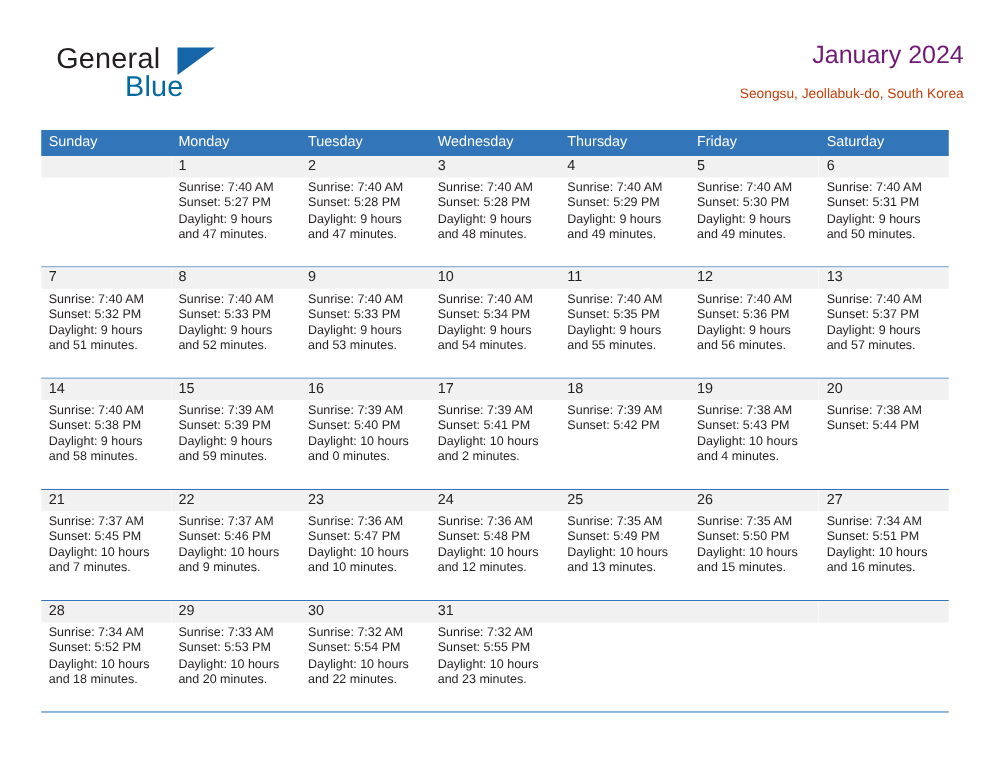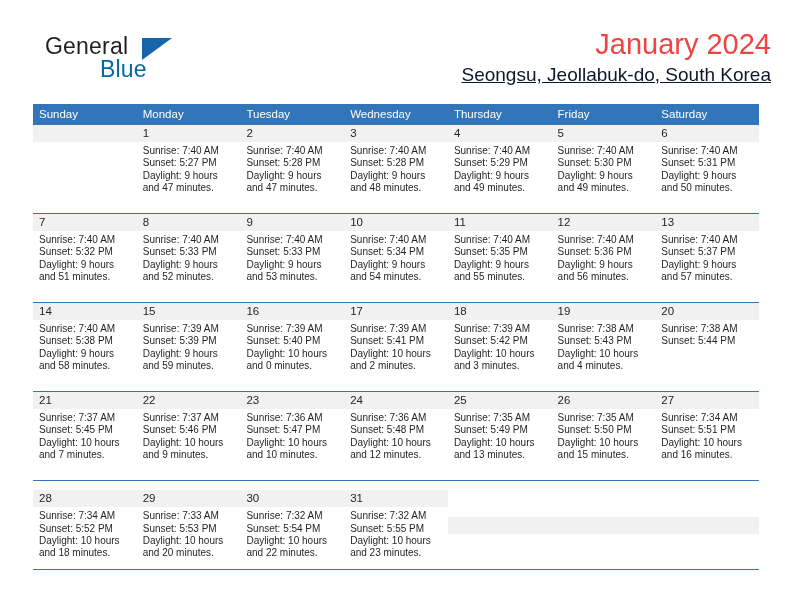--- a/index.html
+++ b/index.html
@@ -69,32 +69,31 @@
     border-bottom: 22px solid transparent;
   }
 
   .title-block {
     position: absolute;
     right: 33px;
     top: 28px;
     text-align: right;
   }
   .cal-title {
-    font-size: 29px;
-    color: #ef4444;
+    font-size: 20px;
+    color: #701a75;
     line-height: 32px;
     white-space: nowrap;
   }
   .cal-subtitle {
     margin-top: 6px;
-    font-size: 19px;
-    color: #0f172a;
+    font-size: 11px;
+    color: #c2410c;
     line-height: 18px;
     white-space: nowrap;
-    text-decoration: underline;
   }
 
   
   .calendar {
     position: absolute;
     left: 33px;
     top: 104px;
     width: 726px;
   }
 
@@ -115,21 +114,20 @@
   }
 
   .week {
     display: flex;
     border-bottom: 1.3px solid #3275b8;
     height: 89px;
     box-sizing: border-box;
   }
   .week:last-child {
     border-bottom: 1.3px solid #3275b8;
-    align-items: center;
   }
 
   .day {
     flex: 1 1 0;
     box-sizing: border-box;
     position: relative;
     background: #ffffff;
     overflow: hidden;
   }
 
@@ -332,21 +330,20 @@
               <div>Sunrise: 7:39 AM</div>
               <div>Sunset: 5:41 PM</div>
               <div class="daylight">Daylight: 10 hours and 2 minutes.</div>
             </div>
           </div>
           <div class="day">
             <div class="day-num">18</div>
             <div class="day-info">
               <div>Sunrise: 7:39 AM</div>
               <div>Sunset: 5:42 PM</div>
-              <div class="daylight">Daylight: 10 hours and 3 minutes.</div>
             </div>
           </div>
           <div class="day">
             <div class="day-num">19</div>
             <div class="day-info">
               <div>Sunrise: 7:38 AM</div>
               <div>Sunset: 5:43 PM</div>
               <div class="daylight">Daylight: 10 hours and 4 minutes.</div>
             </div>
           </div>

